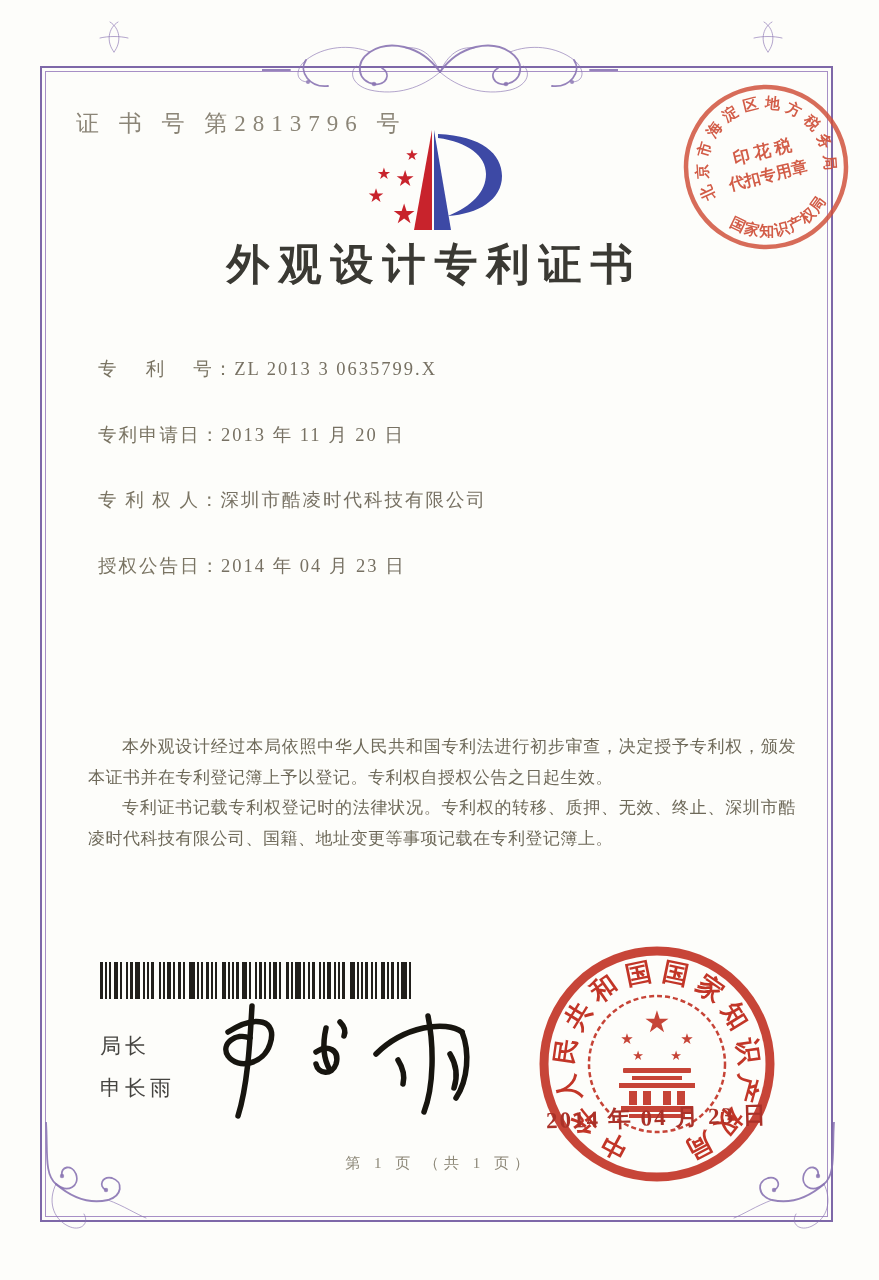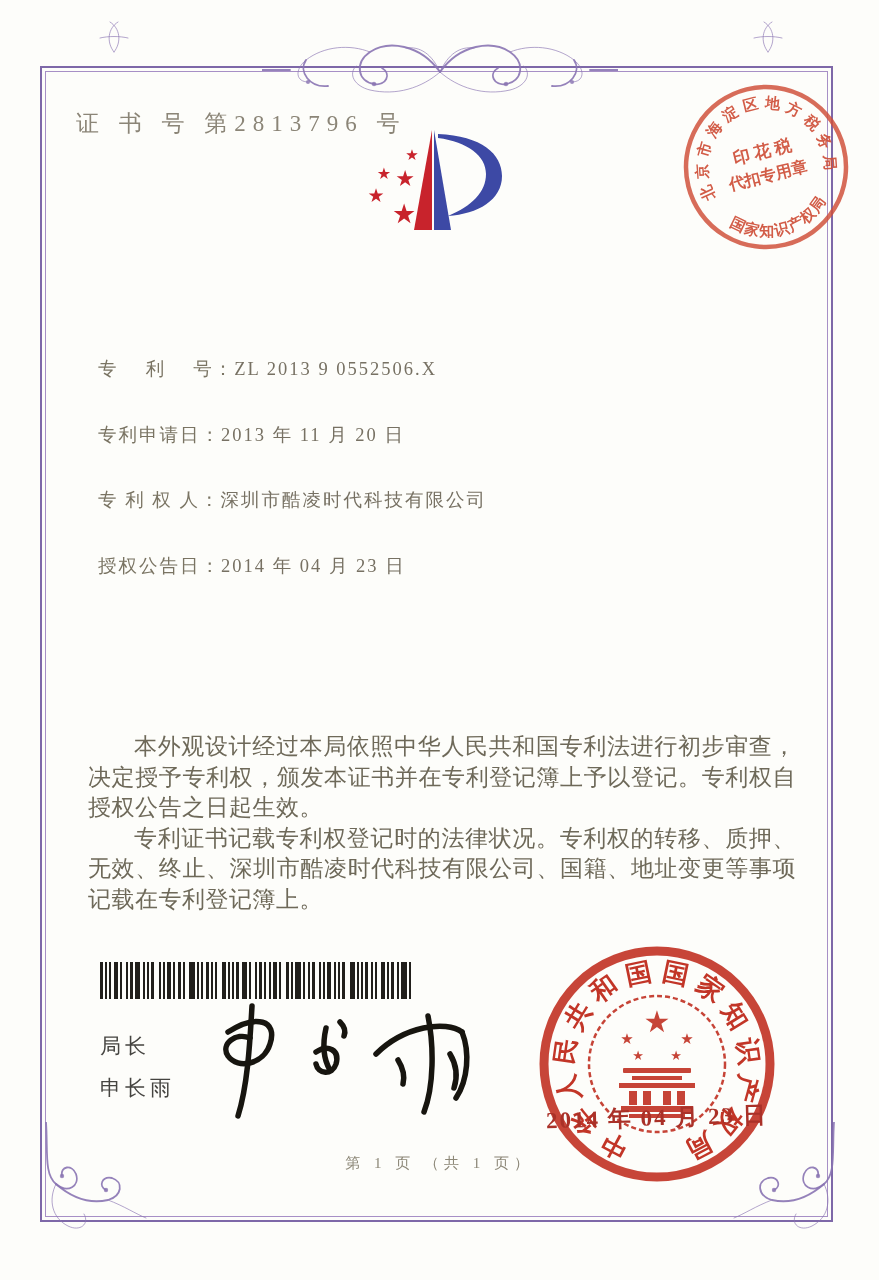--- a/index.html
+++ b/index.html
@@ -34,21 +34,21 @@
   .logo{position:absolute;left:350px;top:124px;}
   .title{
     position:absolute;left:0;right:10px;top:236px;text-align:center;
     font-size:43px;font-weight:bold;color:#3a3933;letter-spacing:9px;margin:0;
   }
   .fields{position:absolute;left:98px;top:356px;right:80px;}
   .field{font-size:18.5px;color:#7a7463;letter-spacing:2px;height:26px;margin-bottom:39.5px;white-space:nowrap;}
   .field .val{color:#777163;}
   .body-text{position:absolute;left:88px;top:732px;width:708px;}
   .body-text p{
-    margin:0;font-size:23px;line-height:30.5px;color:#6e6959;
+    margin:0;font-size:17px;line-height:30.5px;color:#6e6959;
     text-indent:2em;text-align:justify;letter-spacing:.5px;
   }
   .barcode{position:absolute;left:100px;top:962px;width:320px;height:37px;}
   .barcode i{position:absolute;top:0;bottom:0;background:#211f1b;}
   .sig-title{position:absolute;left:100px;top:1032px;font-size:21px;color:#454440;letter-spacing:4px;}
   .sig-name{position:absolute;left:100px;top:1074px;font-size:21px;color:#454440;letter-spacing:4px;}
   .signature-svg{position:absolute;left:198px;top:998px;}
   .signature-svg path{fill:none;stroke:#17150f;stroke-width:5.5;stroke-linecap:round;stroke-linejoin:round;}
   .office-seal{position:absolute;left:535px;top:942px;}
   .seal-date{
@@ -132,24 +132,25 @@
 
     <g fill="#c8232c" class="star" text-anchor="middle">
       <text x="62" y="36" font-size="15">★</text>
       <text x="55" y="62" font-size="22">★</text>
       <text x="34" y="55" font-size="16">★</text>
       <text x="26" y="78" font-size="19">★</text>
       <text x="54" y="99" font-size="27">★</text>
     </g>
   </svg>
 
+  <h1 class="title">外观设计专利证书</h1>
 
   <div class="fields">
     <div class="field">
-      <span>专　 利　 号：</span><span class="val">ZL 2013 9 0552506.X</span>
+      <span>专　 利　 号：</span><span class="val">ZL 2013 3 0635799.X</span>
     </div>
     <div class="field">
       <span>专利申请日：</span><span class="val">2013 年 11 月 20 日</span>
     </div>
     <div class="field">
       <span>专 利 权 人：</span><span class="val">深圳市酷凌时代科技有限公司</span>
     </div>
     <div class="field">
       <span>授权公告日：</span><span class="val">2014 年 04 月 23 日</span>
     </div>

